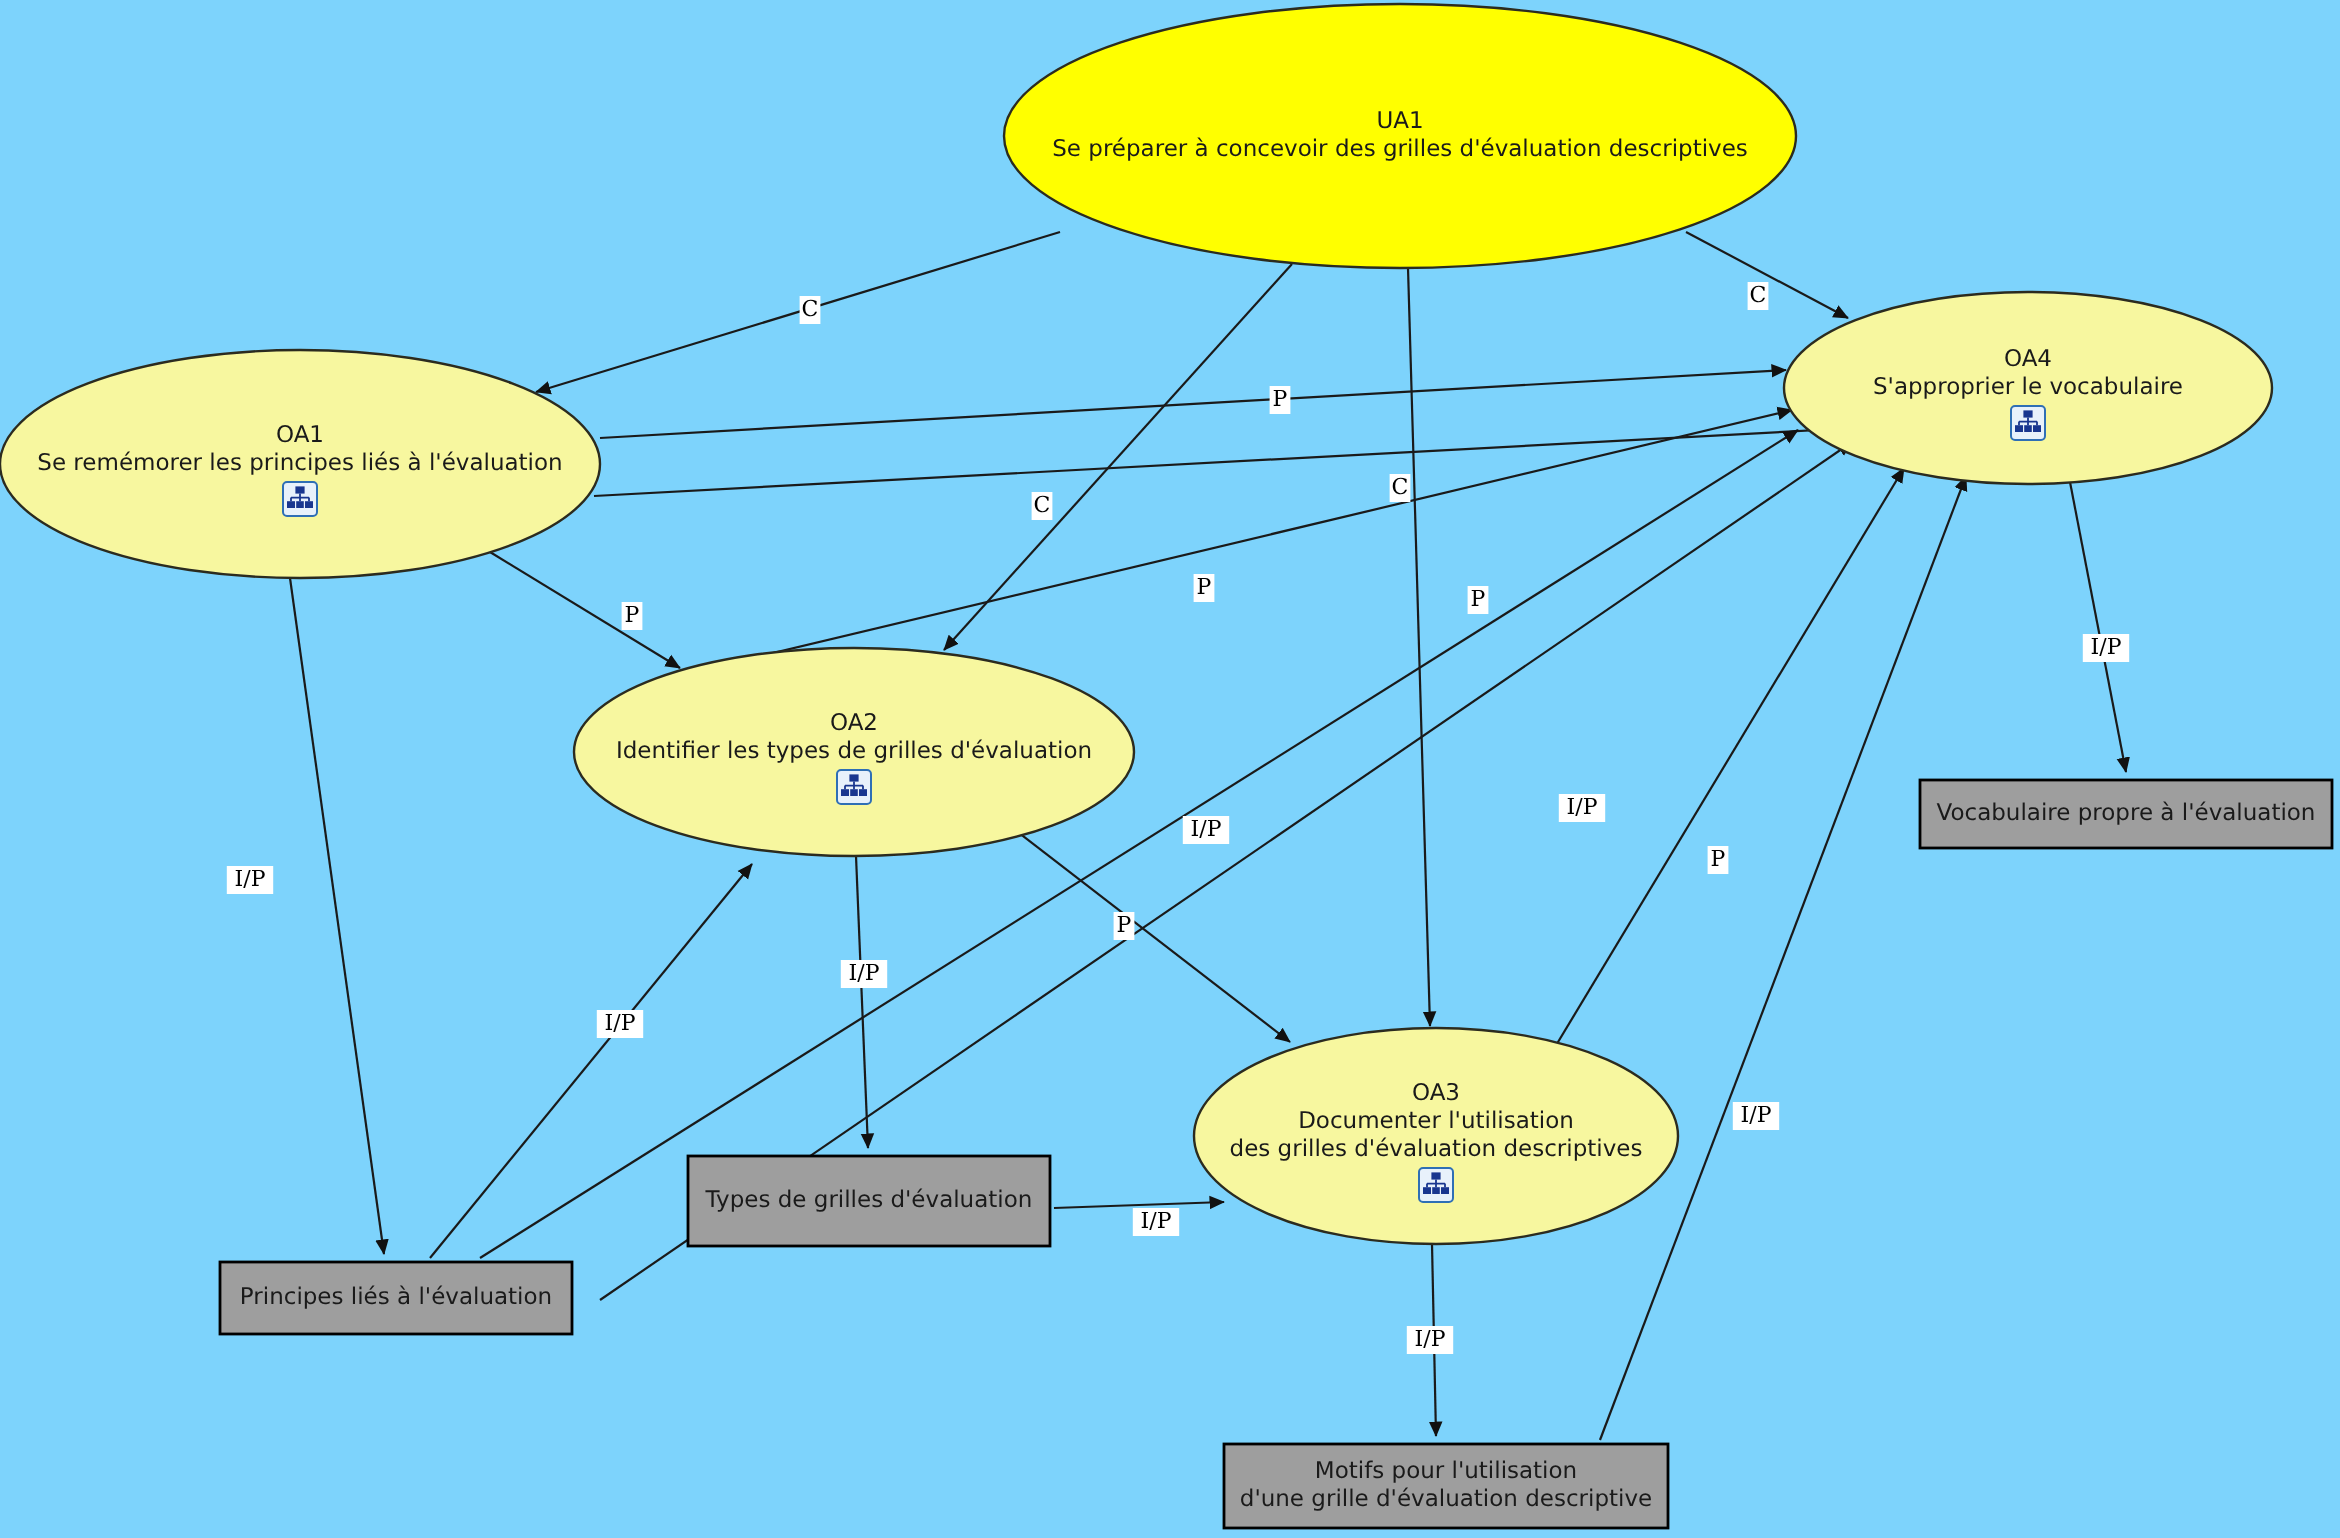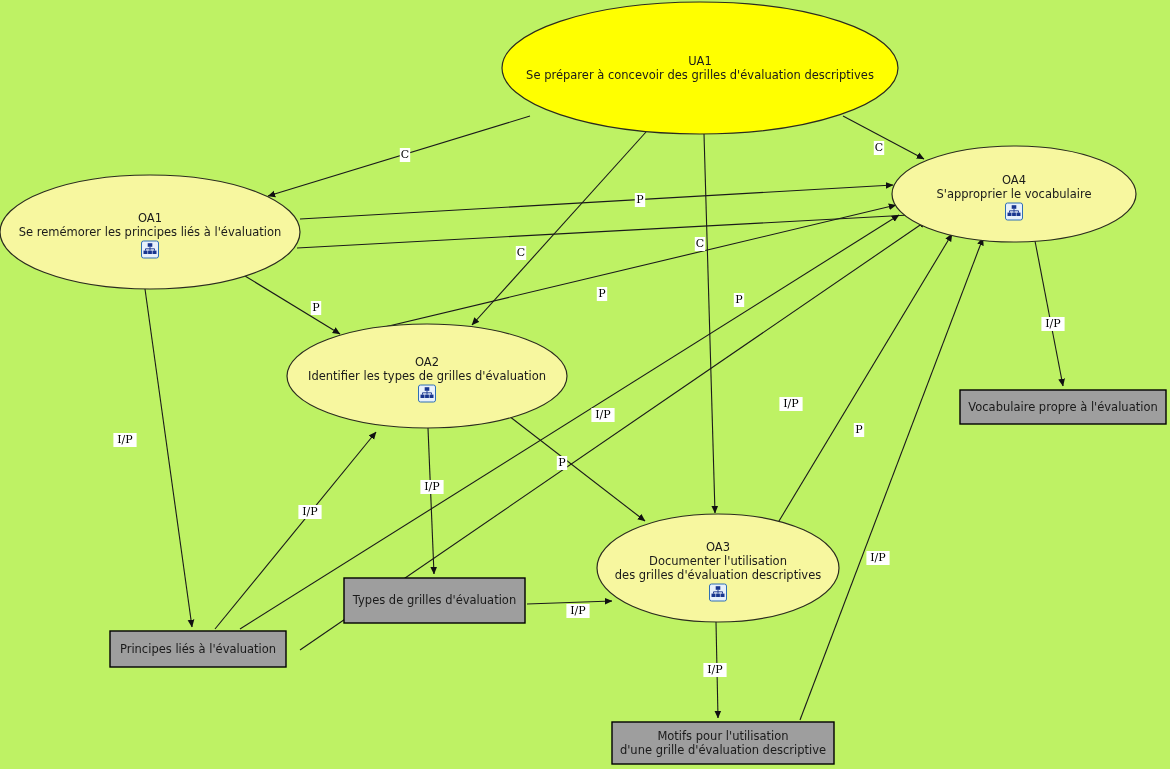--- a/index.html
+++ b/index.html
@@ -10,21 +10,21 @@
   body {
     width: 1170px;
     height: 769px;
     font-family: "DejaVu Sans", "Liberation Sans", sans-serif;
     overflow: hidden;
   }
   #diagram-root {
     position: relative;
     width: 1170px;
     height: 769px;
-    background: #bef264;
+    background: #7dd3fc;
   }
   svg#graph {
     display: block;
     width: 1170px;
     height: 769px;
   }
   .node-ellipse {
     stroke: #2b2b1f;
     stroke-width: 1.2;
   }

